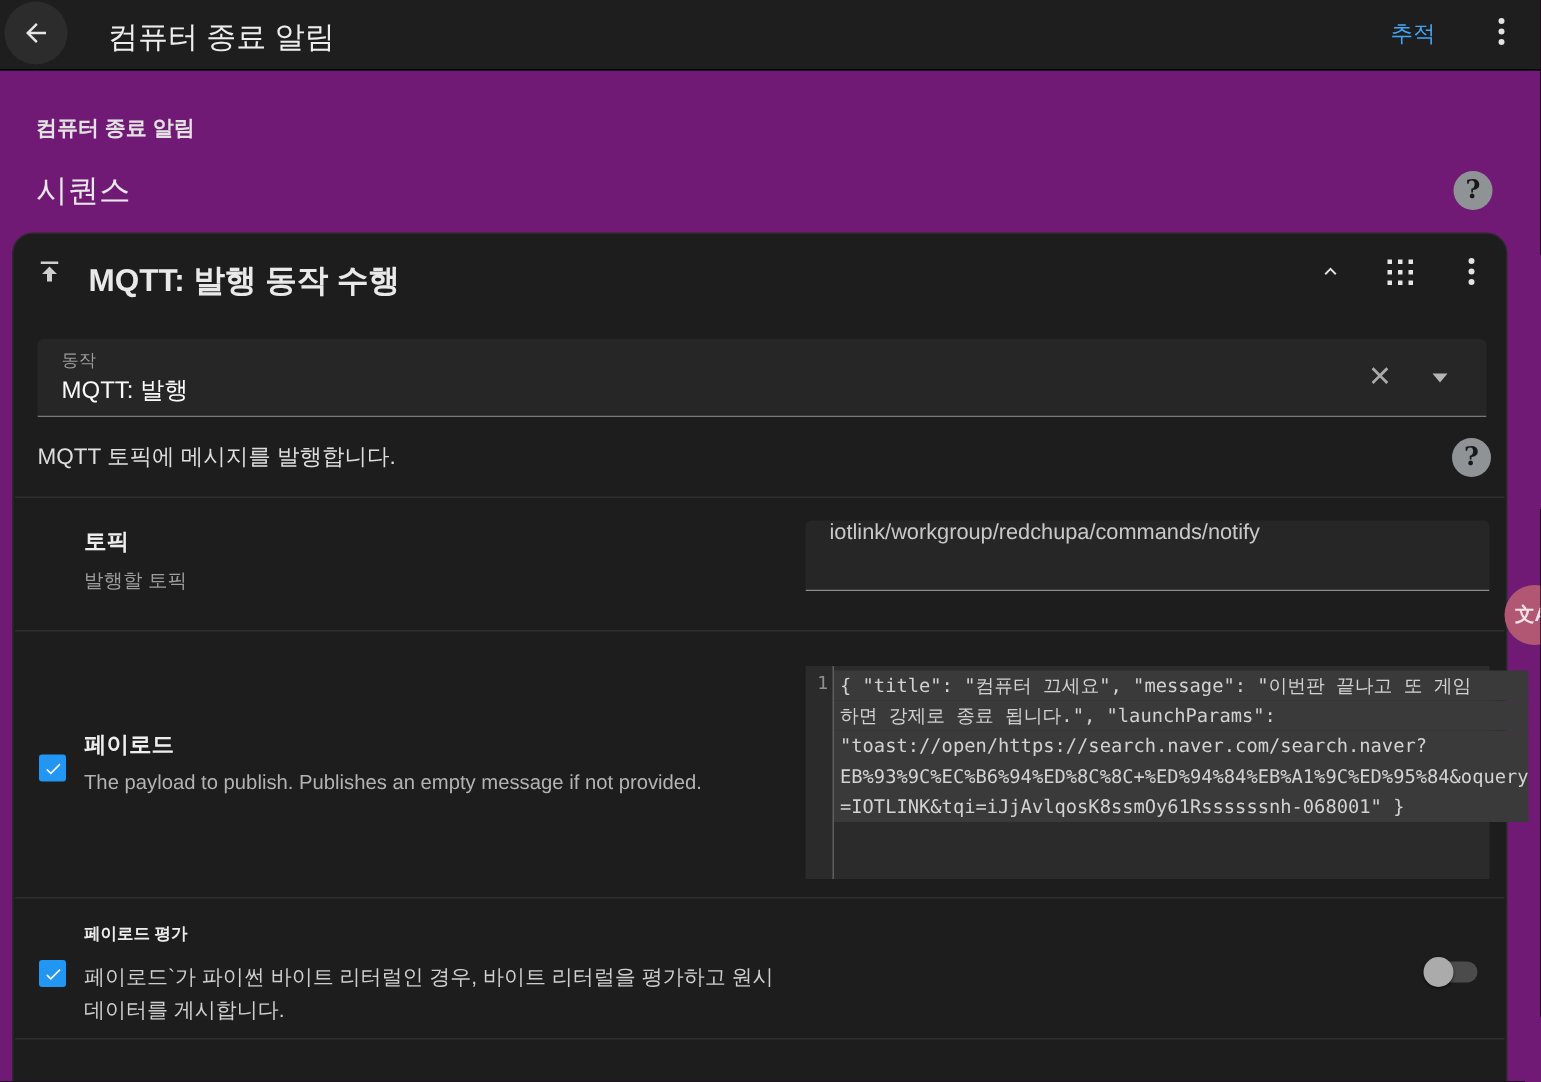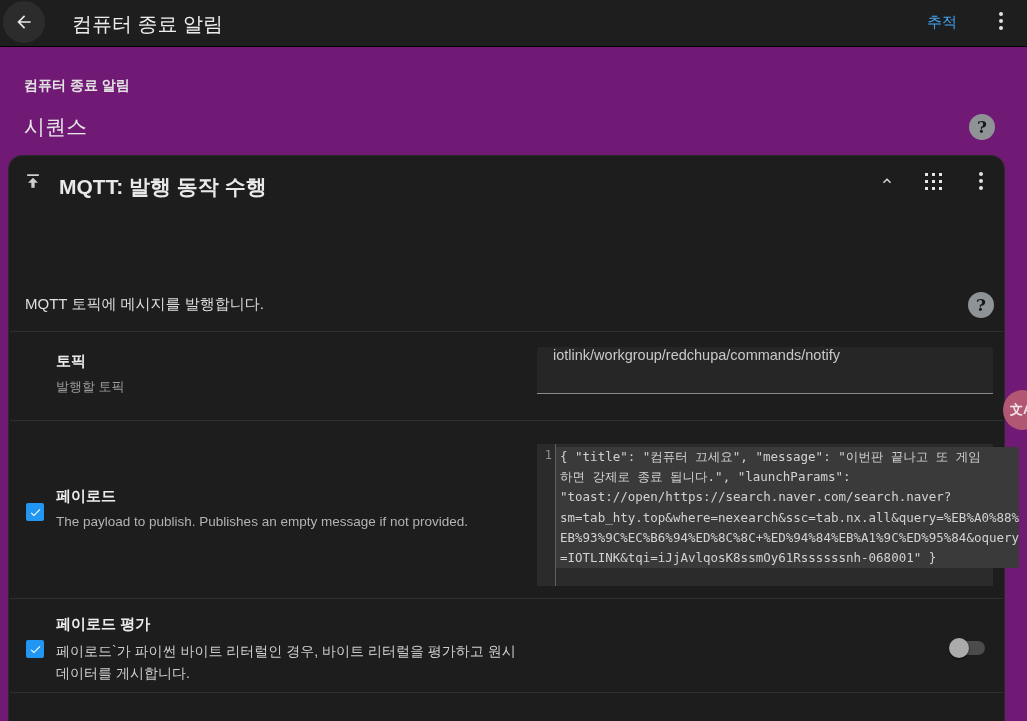--- a/index.html
+++ b/index.html
@@ -52,21 +52,21 @@
   .cb-eval{left:17px;top:484px;}
   
   .payload-label{position:absolute;left:47px;top:331px;font-size:15px;font-weight:700;color:#ededed;}
   .payload-desc{position:absolute;left:47px;top:358px;font-size:13.5px;color:#b3b3b3;}
   
   .code-editor{position:absolute;left:528px;top:288px;width:456px;height:142px;background:#2b2b2b;display:flex;cursor:text;}
   .gutter{width:19px;flex:none;border-right:1px solid #5f5f5f;color:#8f8f8f;font-family:"DejaVu Sans Mono","Liberation Mono",monospace;font-size:12px;text-align:right;padding:4px 3px 0 0;box-sizing:border-box;}
   .code-content{flex:1;padding-top:3px;}
   .code-line{background:#3a3a3a;color:#d2d2d2;font-family:"DejaVu Sans Mono","Liberation Mono",monospace;font-size:12.5px;line-height:20.2px;white-space:pre;overflow:hidden;padding-left:4px;}
   
-  .eval-label{position:absolute;left:47px;top:459px;font-size:15px;font-weight:700;color:#ededed;}
+  .eval-label{position:absolute;left:47px;top:459px;font-size:11px;font-weight:700;color:#ededed;}
   .eval-desc{position:absolute;left:47px;top:484px;width:468px;font-size:14px;line-height:22px;color:#cfcfcf;}
   .toggle{position:absolute;left:940px;top:481px;width:38px;height:22px;cursor:pointer;}
   .toggle .track{position:absolute;left:4px;top:4px;width:32px;height:14px;border-radius:7px;background:#4b4b4b;}
   .toggle .thumb{position:absolute;left:0;top:1px;width:20px;height:20px;border-radius:50%;background:#ababab;box-shadow:0 1px 2px rgba(0,0,0,.6);}
   
   .ime-bubble{position:absolute;left:1003px;top:390px;width:40px;height:40px;border-radius:50%;background:#b15673;color:#f3e2e8;font-size:13px;font-weight:700;display:flex;align-items:center;padding-left:7px;box-sizing:border-box;cursor:pointer;}
   svg{display:block;}
 </style>
 </head>
 <body>
@@ -118,20 +118,26 @@
         </span>
     </div>
     <div class="icon-btn card-menu">
       <span class="dots-v">
           <i></i>
           <i></i>
           <i></i>
         </span>
     </div>
 
+    <div class="select-field">
+      <div class="select-label">동작</div>
+      <div class="select-value">MQTT: 발행</div>
+      <div class="clear-x">✕</div>
+      <div class="caret-down"></div>
+    </div>
 
     <div class="card-desc">MQTT 토픽에 메시지를 발행합니다.</div>
     <div class="help-badge help-mqtt">?</div>
 
     <div class="divider div-1"></div>
 
     <div class="topic-label">토픽</div>
     <div class="topic-sublabel">발행할 토픽</div>
     <div class="text-field">
       <span>iotlink/workgroup/redchupa/commands/notify</span>
@@ -146,21 +152,20 @@
     </div>
     <div class="payload-label">페이로드</div>
     <div class="payload-desc">The payload to publish. Publishes an empty message if not provided.</div>
 
     <div class="code-editor">
       <div class="gutter">1</div>
       <div class="code-content">
           <div class="code-line">{ "title": "컴퓨터 끄세요", "message": "이번판 끝나고 또 게임</div>
           <div class="code-line">하면 강제로 종료 됩니다.", "launchParams":</div>
           <div class="code-line">"toast://open/https://search.naver.com/search.naver?</div>
-          <div class="code-line">sm=tab_hty.top&amp;where=nexearch&amp;ssc=tab.nx.all&amp;query=%EB%A0%88%</div>
           <div class="code-line">EB%93%9C%EC%B6%94%ED%8C%8C+%ED%94%84%EB%A1%9C%ED%95%84&amp;oquery</div>
           <div class="code-line">=IOTLINK&amp;tqi=iJjAvlqosK8ssmOy61Rssssssnh-068001" }</div>
         </div>
     </div>
 
     <div class="divider div-3"></div>
 
     <div class="eval-label">페이로드 평가</div>
     <div class="checkbox cb-eval">
       <svg width="13" height="13" viewBox="0 0 24 24">

